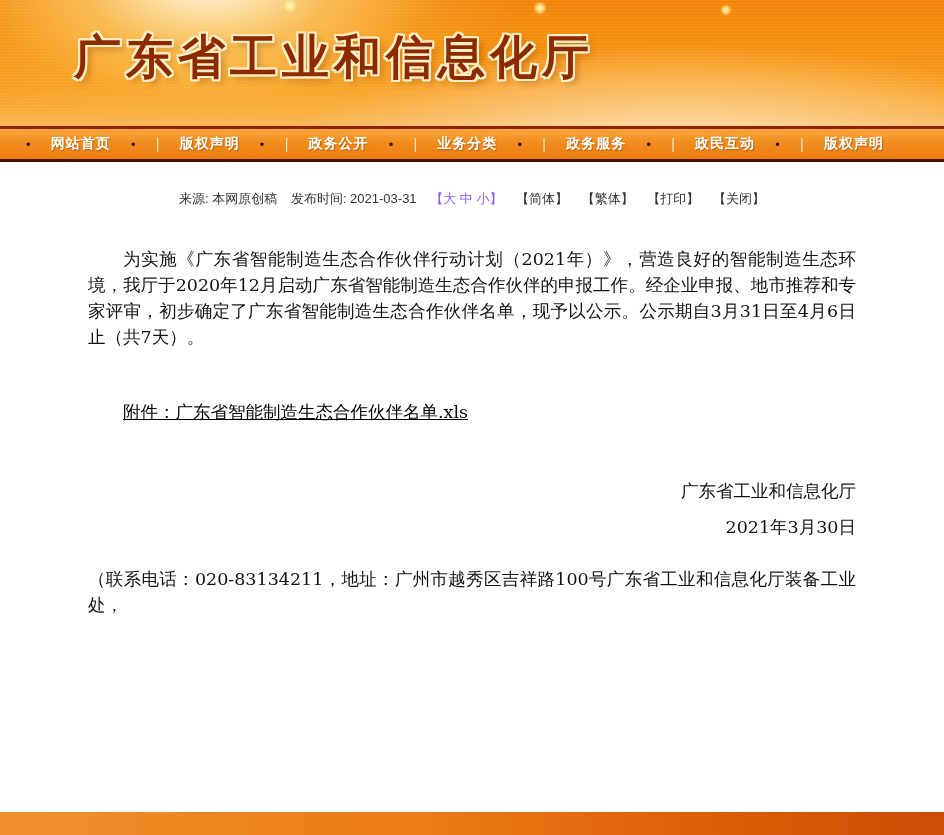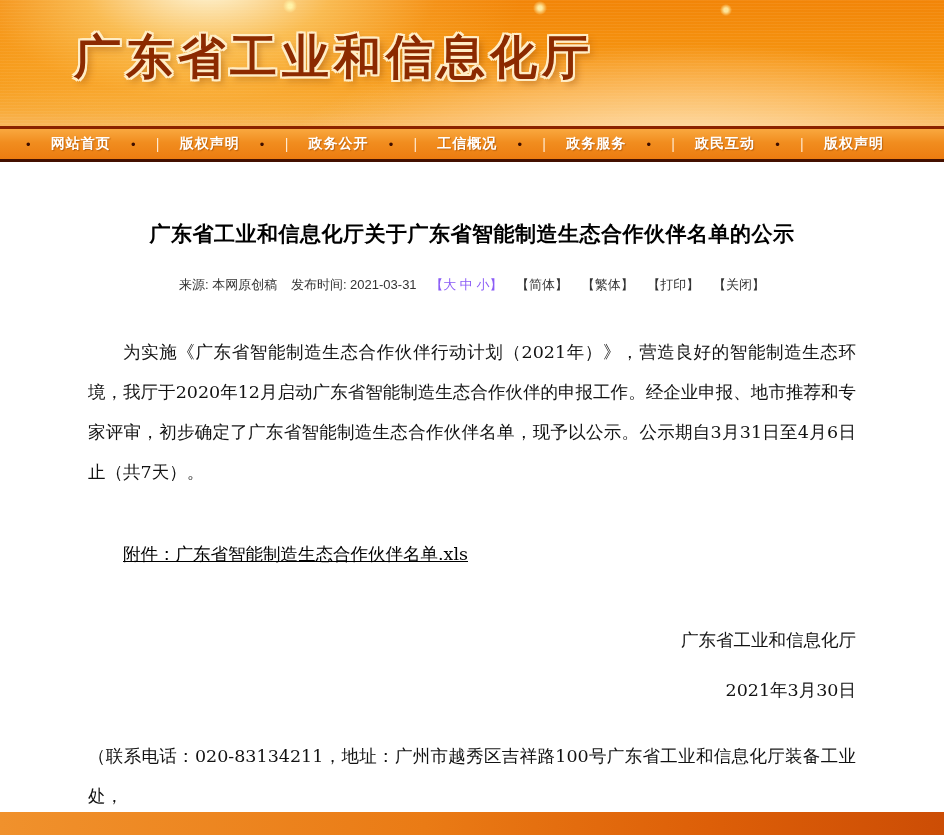--- a/index.html
+++ b/index.html
@@ -89,21 +89,21 @@
     font-size:13px;
     color:#333333;
   }
   .meta-line span { margin:0 5px; }
   .meta-fontsize { color:#8b5cf6; }
   .meta-btn { cursor:pointer; }
 
   .body-text {
     font-family:"DejaVu Serif", serif;
     font-size:17.5px;
-    line-height:40px;
+    line-height:26px;
     color:#121212;
     text-align:justify;
   }
   .para { text-indent:2em; }
   .para-1 { margin-top:38px; }
   .para-2 { margin-top:15px; }
 
   .attachment {
     margin-top:50px;
     padding-left:2em;
@@ -140,36 +140,35 @@
     <span class="nav-dot">•</span>
     <a class="nav-item">网站首页</a>
     <span class="nav-dot">•</span>
     <span class="nav-pipe">|</span>
     <a class="nav-item">版权声明</a>
     <span class="nav-dot">•</span>
     <span class="nav-pipe">|</span>
     <a class="nav-item">政务公开</a>
     <span class="nav-dot">•</span>
     <span class="nav-pipe">|</span>
-    <a class="nav-item">工信概况</a>
+    <a class="nav-item">业务分类</a>
     <span class="nav-dot">•</span>
     <span class="nav-pipe">|</span>
     <a class="nav-item">政务服务</a>
     <span class="nav-dot">•</span>
     <span class="nav-pipe">|</span>
     <a class="nav-item">政民互动</a>
     <span class="nav-dot">•</span>
     <span class="nav-pipe">|</span>
     <a class="nav-item">版权声明</a>
   </div>
 </div>
 
 <div class="content">
 
-  <div class="article-title">广东省工业和信息化厅关于广东省智能制造生态合作伙伴名单的公示</div>
 
   <div class="meta-line">
     <span>来源: 本网原创稿</span>
     <span>发布时间: 2021-03-31</span>
     <span class="meta-fontsize meta-btn">【大 中 小】</span>
     <span class="meta-btn">【简体】</span>
     <span class="meta-btn">【繁体】</span>
     <span class="meta-btn">【打印】</span>
     <span class="meta-btn">【关闭】</span>
   </div>

